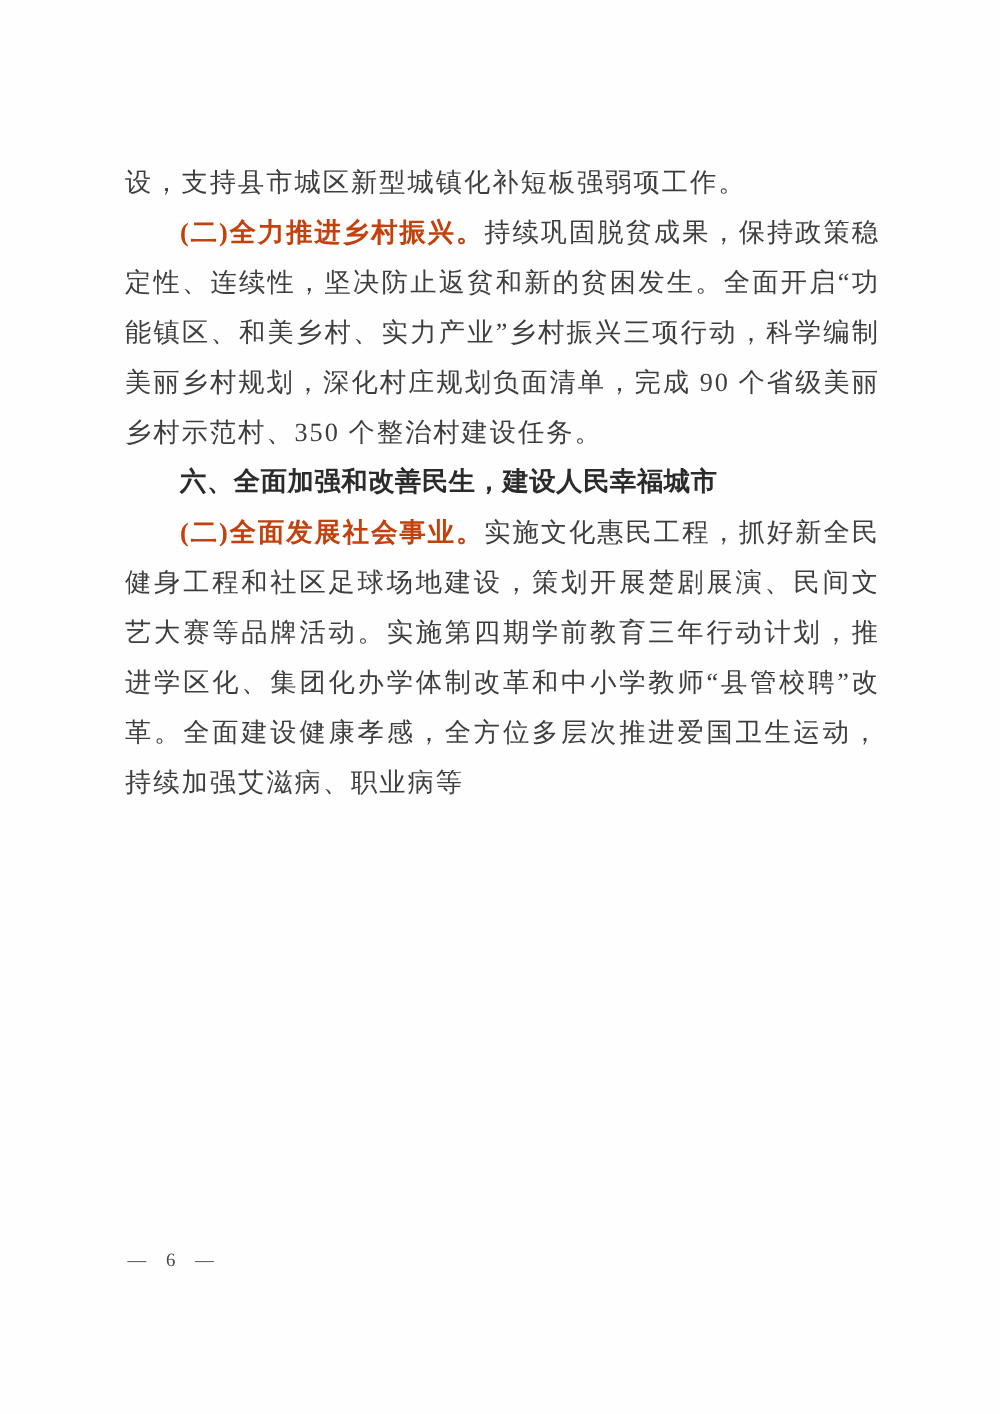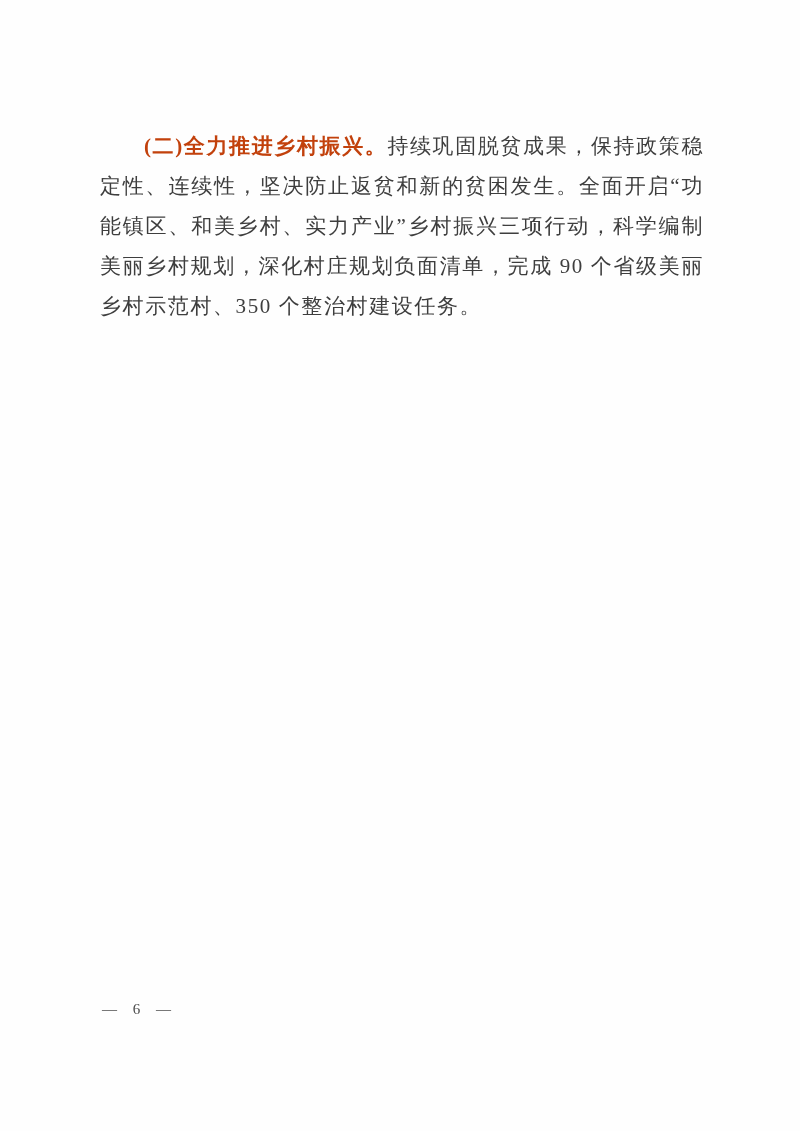--- a/index.html
+++ b/index.html
@@ -60,26 +60,33 @@
     font-family: "Liberation Serif", "DejaVu Serif", serif;
   }
 </style>
 </head>
 <body>
 
 <div class="page">
 
   <div class="text-block">
 
+    <p class="para no-indent">
+      <span>设，支持县市城区新型城镇化补短板强弱项工作。</span>
+    </p>
 
     <p class="para">
       <span class="lead">(二)全力推进乡村振兴。</span><span>持续巩固脱贫成果，保持政策稳定性、连续性，坚决防止返贫和新的贫困发生。全面开启“功能镇区、和美乡村、实力产业”乡村振兴三项行动，科学编制美丽乡村规划，深化村庄规划负面清单，完成 90 个省级美丽乡村示范村、350 个整治村建设任务。</span>
     </p>
 
 
+    <p class="heading">六、全面加强和改善民生，建设人民幸福城市</p>
 
 
+    <p class="para">
+      <span class="lead">(二)全面发展社会事业。</span><span>实施文化惠民工程，抓好新全民健身工程和社区足球场地建设，策划开展楚剧展演、民间文艺大赛等品牌活动。实施第四期学前教育三年行动计划，推进学区化、集团化办学体制改革和中小学教师“县管校聘”改革。全面建设健康孝感，全方位多层次推进爱国卫生运动，持续加强艾滋病、职业病等</span>
+    </p>
 
   </div>
 
   <div class="footer">— 6 —</div>
 
 </div>
 
 </body></html>

